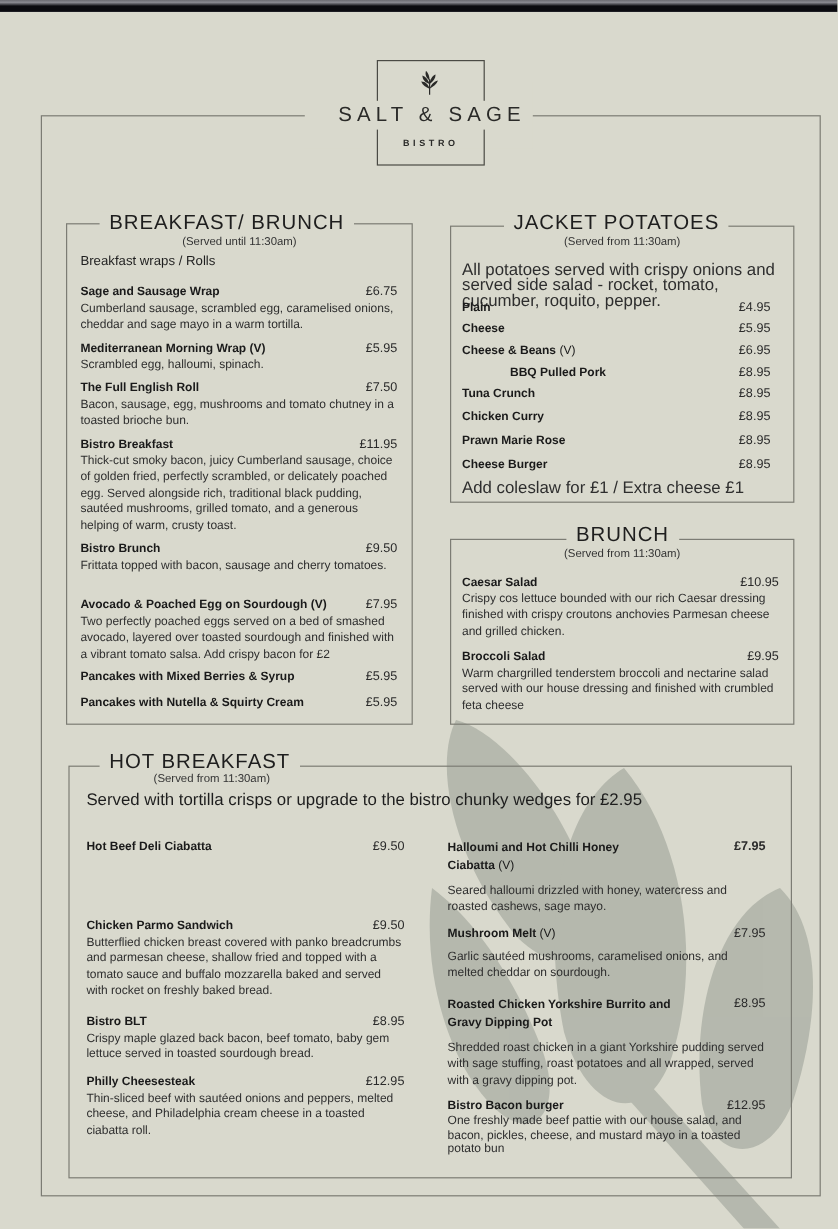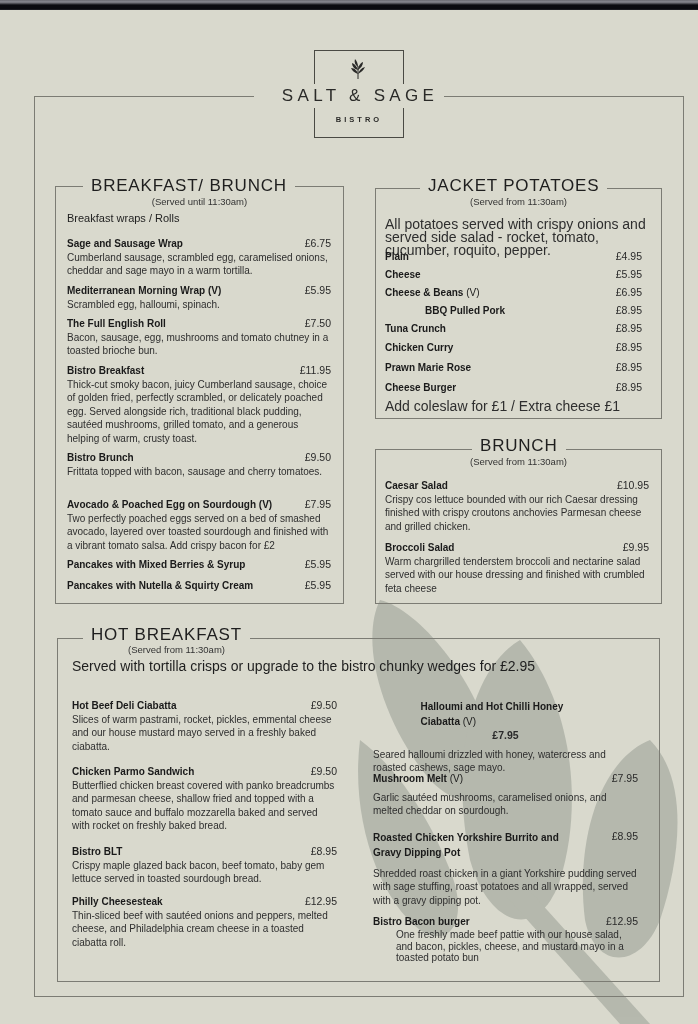--- a/index.html
+++ b/index.html
@@ -232,21 +232,20 @@
 <div class="section" style="left:57px; top:638px; width:603px; height:344px;"></div>
 <div class="section-title" style="left:83px; top:625px;">HOT BREAKFAST</div>
 <div class="served" style="left:128px; top:644px;">(Served from 11:30am)</div>
 <div class="subhead" style="left:72px; top:658px; font-size:14px;">Served with tortilla crisps or upgrade to the bistro chunky wedges for £2.95</div>
 
 <div class="item" style="left:72px; top:699px; width:265px;">
   <div class="item-row">
       <span class="item-name">Hot Beef Deli Ciabatta</span>
       <span class="item-price">£9.50</span>
     </div>
-  <div class="item-desc">Slices of warm pastrami, rocket, pickles, emmental cheese and our house mustard mayo served in a freshly baked ciabatta.</div>
 </div>
 <div class="item" style="left:72px; top:765px; width:265px;">
   <div class="item-row">
       <span class="item-name">Chicken Parmo Sandwich</span>
       <span class="item-price">£9.50</span>
     </div>
   <div class="item-desc">Butterflied chicken breast covered with panko breadcrumbs and parmesan cheese, shallow fried and topped with a tomato sauce and buffalo mozzarella baked and served with rocket on freshly baked bread.</div>
 </div>
 <div class="item" style="left:72px; top:845px; width:265px;">
   <div class="item-row">
@@ -257,21 +256,21 @@
 </div>
 <div class="item" style="left:72px; top:895px; width:265px;">
   <div class="item-row">
       <span class="item-name">Philly Cheesesteak</span>
       <span class="item-price">£12.95</span>
     </div>
   <div class="item-desc">Thin-sliced beef with sautéed onions and peppers, melted cheese, and Philadelphia cream cheese in a toasted ciabatta roll.</div>
 </div>
 
 <div class="item" style="left:373px; top:699px; width:265px;">
-  <div class="item-row" style="align-items:center;flex-direction:column;">
+  <div class="item-row" style="align-items:flex-start;">
       <span class="item-name" style="width:170px; line-height:15px;"><span>Halloumi and Hot Chilli Honey Ciabatta</span> <span style="font-weight:normal">(V)</span></span>
       <span class="item-price" style="font-weight:bold">£7.95</span>
     </div>
   <div class="item-desc" style="margin-top:7px;">Seared halloumi drizzled with honey, watercress and roasted cashews, sage mayo.</div>
 </div>
 <div class="item" style="left:373px; top:772px; width:265px;">
   <div class="item-row">
       <span class="item-name"><span>Mushroom Melt</span> <span style="font-weight:normal">(V)</span></span>
       <span class="item-price">£7.95</span>
     </div>
@@ -282,14 +281,14 @@
       <span class="item-name" style="width:200px; line-height:15px;">Roasted Chicken Yorkshire Burrito and Gravy Dipping Pot</span>
       <span class="item-price">£8.95</span>
     </div>
   <div class="item-desc" style="margin-top:7px;">Shredded roast chicken in a giant Yorkshire pudding served with sage stuffing, roast potatoes and all wrapped, served with a gravy dipping pot.</div>
 </div>
 <div class="item" style="left:373px; top:915px; width:265px;">
   <div class="item-row">
       <span class="item-name">Bistro Bacon burger</span>
       <span class="item-price">£12.95</span>
     </div>
-  <div class="item-desc" style="line-height:11.5px;margin-left:23px;">One freshly made beef pattie with our house salad, and bacon, pickles, cheese, and mustard mayo in a toasted potato bun</div>
+  <div class="item-desc" style="line-height:11.5px;">One freshly made beef pattie with our house salad, and bacon, pickles, cheese, and mustard mayo in a toasted potato bun</div>
 </div>
 
 </body></html>

